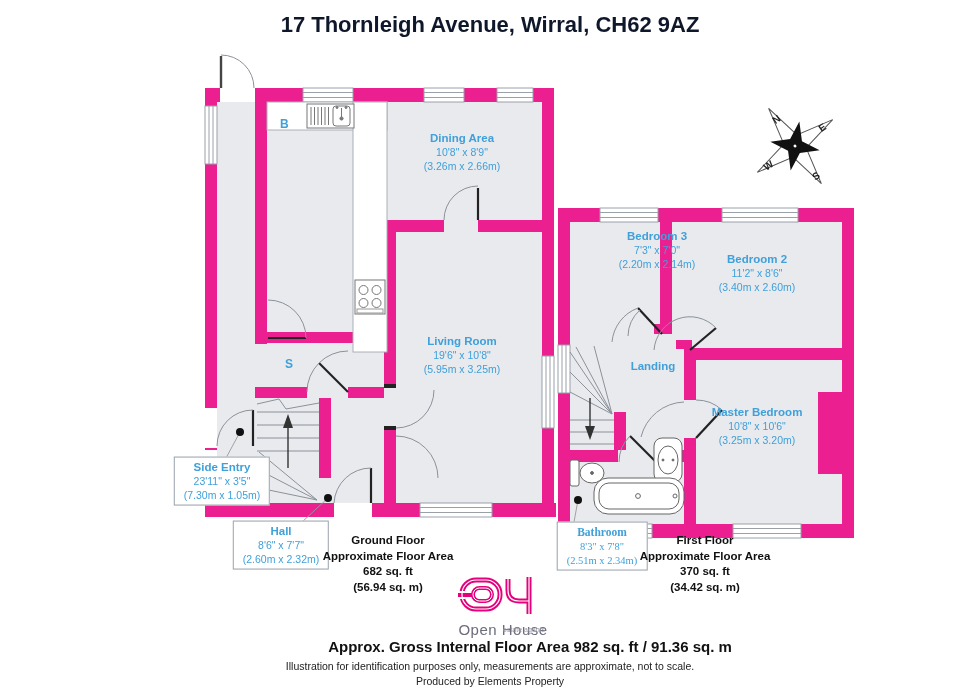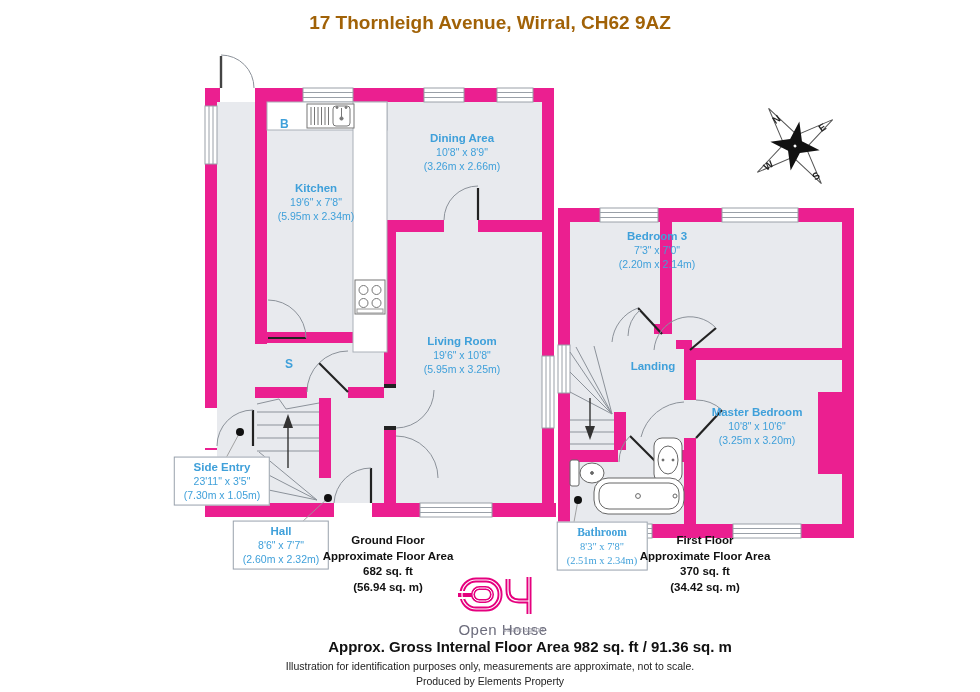--- a/index.html
+++ b/index.html
@@ -1,19 +1,19 @@
 <!DOCTYPE html>
 <html><head>
 <meta charset="utf-8">
 <style>
   html,body{margin:0;padding:0;background:#fff;}
   .canvas{position:relative;width:980px;height:692px;background:#ffffff;overflow:hidden;
           font-family:"Liberation Sans", sans-serif;}
   .title{position:absolute;left:50%;top:12px;transform:translateX(-50%);
-         font-size:19px;font-weight:bold;color:#a16207;white-space:nowrap;}
+         font-size:22px;font-weight:bold;color:#0f172a;white-space:nowrap;}
   svg.plan{position:absolute;left:0;top:0;}
   .rlabel{position:absolute;transform:translate(-50%,-50%);text-align:center;
           color:#3FA0DA;line-height:1.32;white-space:nowrap;z-index:5;}
   .rlabel .rname{font-weight:bold;font-size:11.5px;}
   .rlabel .rdim{font-size:10.5px;}
   .boxed{background:#fff;border:1px solid #98a1ac;padding:2px 9px;}
   .marker{position:absolute;color:#3FA0DA;font-weight:bold;font-size:12px;z-index:5;}
   .summary{position:absolute;transform:translateX(-50%);text-align:center;color:#111;
            font-weight:bold;font-size:11.5px;line-height:1.35;white-space:nowrap;z-index:5;}
   .footer1{position:absolute;left:50%;transform:translateX(-50%);top:638px;
@@ -257,25 +257,20 @@
       <path d="M508,579 V590 Q508,601 519,601 H529" stroke="#E5007E" stroke-width="5"></path>
       <path d="M529,577 V614" stroke="#E5007E" stroke-width="5"></path>
       <path d="M508,579 V590 Q508,601 519,601 H529" stroke="#fff" stroke-width="1.2"></path>
       <path d="M529,577 V614" stroke="#fff" stroke-width="1.2"></path>
     </g>
   </svg>
 
   <div class="marker" style="left:280px;top:117px;">B</div>
   <div class="marker" style="left:285px;top:357px;">S</div>
 
-  <div class="rlabel" style="left:316px;top:202px;">
-    <div class="rname">Kitchen</div>
-    <div class="rdim">19'6" x 7'8"</div>
-    <div class="rdim">(5.95m x 2.34m)</div>
-  </div>
 
   <div class="rlabel" style="left:462px;top:152px;">
     <div class="rname">Dining Area</div>
     <div class="rdim">10'8" x 8'9"</div>
     <div class="rdim">(3.26m x 2.66m)</div>
   </div>
 
   <div class="rlabel" style="left:462px;top:355px;">
     <div class="rname">Living Room</div>
     <div class="rdim">19'6" x 10'8"</div>
@@ -293,20 +288,25 @@
     <div class="rdim">8'6" x 7'7"</div>
     <div class="rdim">(2.60m x 2.32m)</div>
   </div>
 
   <div class="rlabel" style="left:612px;top:250px;margin-left:45px;">
     <div class="rname">Bedroom 3</div>
     <div class="rdim">7'3" x 7'0"</div>
     <div class="rdim">(2.20m x 2.14m)</div>
   </div>
 
+  <div class="rlabel" style="left:757px;top:273px;">
+    <div class="rname">Bedroom 2</div>
+    <div class="rdim">11'2" x 8'6"</div>
+    <div class="rdim">(3.40m x 2.60m)</div>
+  </div>
 
   <div class="rlabel" style="left:653px;top:367px;">
     <div class="rname">Landing</div>
   </div>
 
   <div class="rlabel" style="left:757px;top:426px;">
     <div class="rname">Master Bedroom</div>
     <div class="rdim">10'8" x 10'6"</div>
     <div class="rdim">(3.25m x 3.20m)</div>
   </div>

